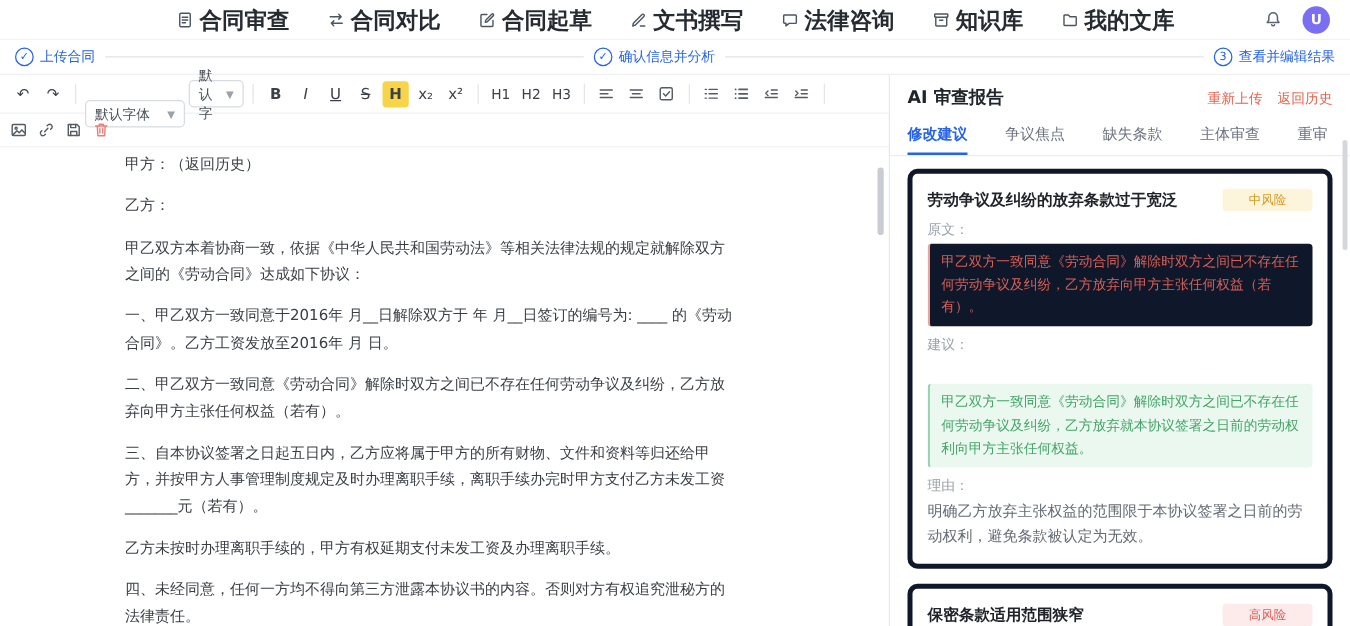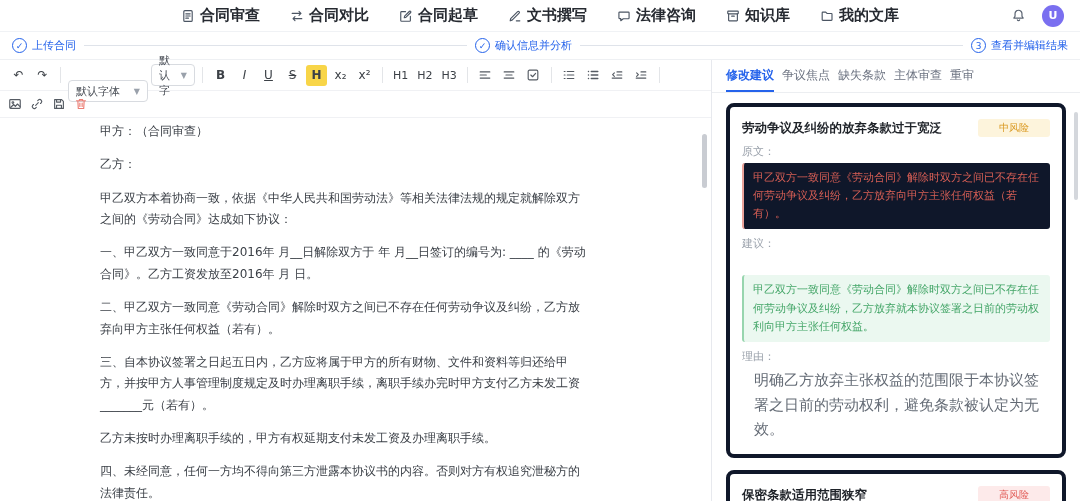--- a/index.html
+++ b/index.html
@@ -10,21 +10,21 @@
   }
   svg { display:block; }
 
   
   .topnav {
     height:32px; display:flex; align-items:center; justify-content:center;
     gap:30px; position:relative; background:#fff; border-bottom:1px solid #f0f2f5;
   }
   .nav-item { display:flex; align-items:center; gap:5px; cursor:pointer; }
   .nav-item .nicon { color:#4b5563; }
-  .nav-item .nlabel { font-size:15px; font-weight:bold; color:#262a31; }
+  .nav-item .nlabel { font-size:18px; font-weight:bold; color:#262a31; }
   .nav-right { position:absolute; right:16px; display:flex; align-items:center; gap:16px; }
   .bell { color:#5b6472; }
   .avatar {
     width:22px; height:22px; border-radius:50%; background:#7a6ff0; color:#fff;
     display:flex; align-items:center; justify-content:center; font-size:11px; font-weight:bold;
   }
 
   
   .steps {
     height:28px; display:flex; align-items:center; gap:8px; padding:0 12px;
@@ -75,36 +75,36 @@
   .doc { margin-top:-9px; }
   .doc p { font-size:12px; line-height:1.78; color:#3a3f46; margin:12px 0; }
   .v-scroll { position:absolute; right:4px; top:16px; width:5px; height:54px; background:#c9ccd2; border-radius:3px; }
 
   
   .panel { flex:1; display:flex; flex-direction:column; background:#fff; position:relative; }
   .panel-header { display:flex; align-items:center; justify-content:space-between; padding:9px 14px 5px; }
   .panel-title { font-size:14px; font-weight:bold; color:#20242b; }
   .panel-links { display:flex; gap:12px; }
   .plink { font-size:11px; color:#e8604c; cursor:pointer; }
-  .tabs { display:flex; gap:8px; padding:0 14px; border-bottom:1px solid #eceef1; }
+  .tabs { display:flex; gap:30px; padding:0 14px; border-bottom:1px solid #eceef1; }
   .tab { font-size:12px; color:#6b7280; padding:7px 0 6px; cursor:pointer; border-bottom:2px solid transparent; }
   .tab.active { color:#2563eb; font-weight:bold; border-bottom-color:#2563eb; }
 
   .cards { flex:1; overflow:hidden; padding:10px 14px; display:flex; flex-direction:column; gap:12px; }
   .card { border:4px solid #0f172a; border-radius:8px; padding:12px; background:#fff; flex:0 0 auto; }
   .card-head { display:flex; justify-content:space-between; align-items:flex-start; gap:8px; margin-bottom:2px; }
   .card-title { font-size:12.5px; font-weight:bold; color:#1f2329; line-height:1.4; }
   .badge { font-size:10px; padding:2px 21px; border-radius:3px; white-space:nowrap; flex:0 0 auto; }
   .badge.medium { background:#fdf4dc; color:#d9971e; }
   .badge.high { background:#fdeaea; color:#e15b56; }
   .flabel { font-size:11px; color:#9aa1ab; margin:7px 0 4px; }
   .quote { font-size:11px; line-height:1.65; padding:6px 9px; border-radius:3px; }
   .quote.red { background:#0f172a; color:#d95f55; border-left:2px solid #eba39a; }
   .quote.green { background:#ebf8f0; color:#43a567; border-left:2px solid #97d5ae;margin-top:24px; }
-  .reason { font-size:15px; color:#646b75; line-height:1.65;margin-left:12px; }
+  .reason { font-size:12px; color:#646b75; line-height:1.65; }
   .apply {
     margin-top:11px; width:100%; background:#2e5be6; color:#fff; border:none;
     border-radius:4px; height:29px; font-size:12px; cursor:pointer;
     font-family:"DejaVu Sans","Liberation Sans",sans-serif;
   }
   .panel-scroll { position:absolute; right:2px; top:52px; width:4px; height:88px; background:#d4d7dc; border-radius:2px; }
 </style>
 </head>
 <body>
 
@@ -290,21 +290,21 @@
       <button class="icon-btn danger">
         <svg width="14" height="14" viewBox="0 0 16 16" fill="none" stroke="currentColor" stroke-width="1.3" stroke-linecap="round" stroke-linejoin="round">
             <path d="M2.8 4.3h10.4M6.2 4.3V2.8h3.6v1.5M4.4 4.3l.5 8.9h6.2l.5-8.9M6.7 6.8v4M9.3 6.8v4"></path>
           </svg>
       </button>
     </div>
 
     <div class="doc-scroll">
       <div class="doc">
 
-          <p class="doc-para">甲方：（合同审查）</p>
+          <p class="doc-para">甲方：（返回历史）</p>
 
           <p class="doc-para">乙方：</p>
 
           <p class="doc-para">甲乙双方本着协商一致，依据《中华人民共和国劳动法》等相关法律法规的规定就解除双方之间的《劳动合同》达成如下协议：</p>
 
           <p class="doc-para">一、甲乙双方一致同意于2016年 月__日解除双方于 年 月__日签订的编号为: ____ 的《劳动合同》。乙方工资发放至2016年 月 日。</p>
 
           <p class="doc-para">二、甲乙双方一致同意《劳动合同》解除时双方之间已不存在任何劳动争议及纠纷，乙方放弃向甲方主张任何权益（若有）。</p>
 
           <p class="doc-para">三、自本协议签署之日起五日内，乙方应将属于甲方的所有财物、文件和资料等归还给甲方，并按甲方人事管理制度规定及时办理离职手续，离职手续办完时甲方支付乙方未发工资_______元（若有）。</p>
@@ -312,20 +312,27 @@
           <p class="doc-para">乙方未按时办理离职手续的，甲方有权延期支付未发工资及办理离职手续。</p>
 
           <p class="doc-para">四、未经同意，任何一方均不得向第三方泄露本协议书的内容。否则对方有权追究泄秘方的法律责任。</p>
 
       </div>
       <div class="v-scroll"></div>
     </div>
   </div>
 
   <div class="panel">
+    <div class="panel-header">
+      <span class="panel-title">AI 审查报告</span>
+      <span class="panel-links">
+        <span class="plink">重新上传</span>
+        <span class="plink">返回历史</span>
+      </span>
+    </div>
 
     <div class="tabs">
       <span class="tab active">修改建议</span>
       <span class="tab">争议焦点</span>
       <span class="tab">缺失条款</span>
       <span class="tab">主体审查</span>
       <span class="tab">重审</span>
     </div>
 
     <div class="cards">

